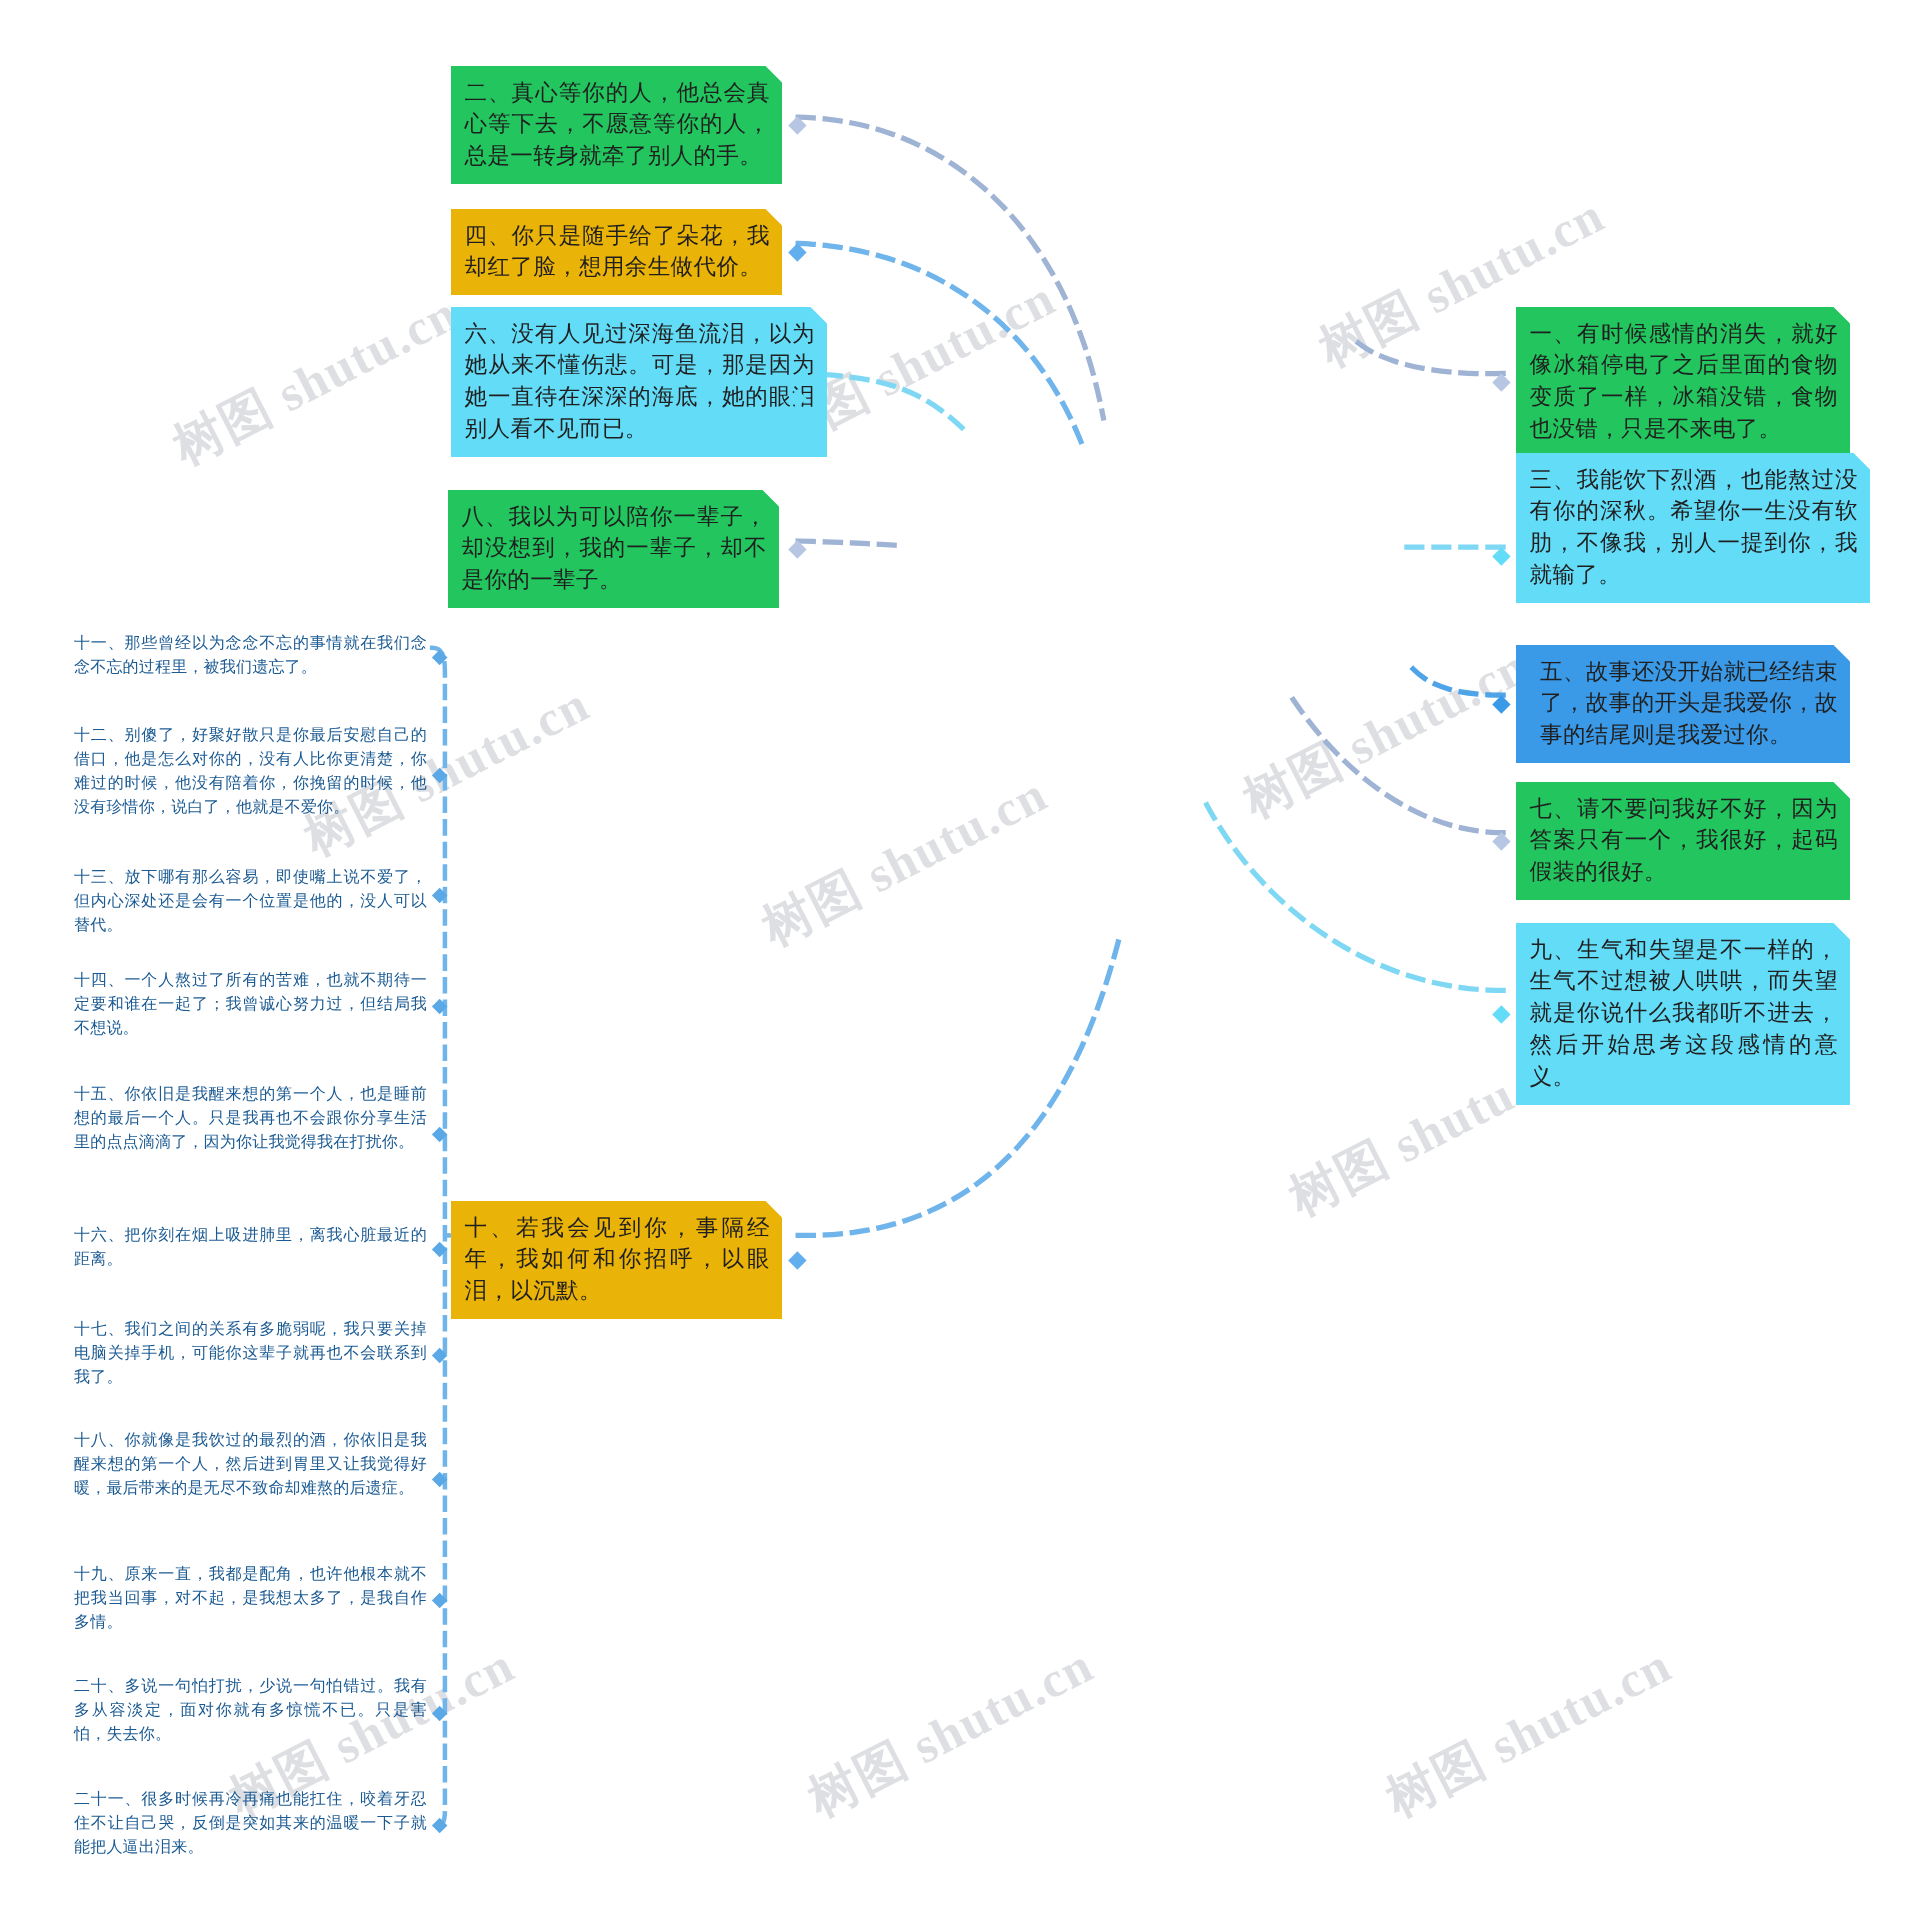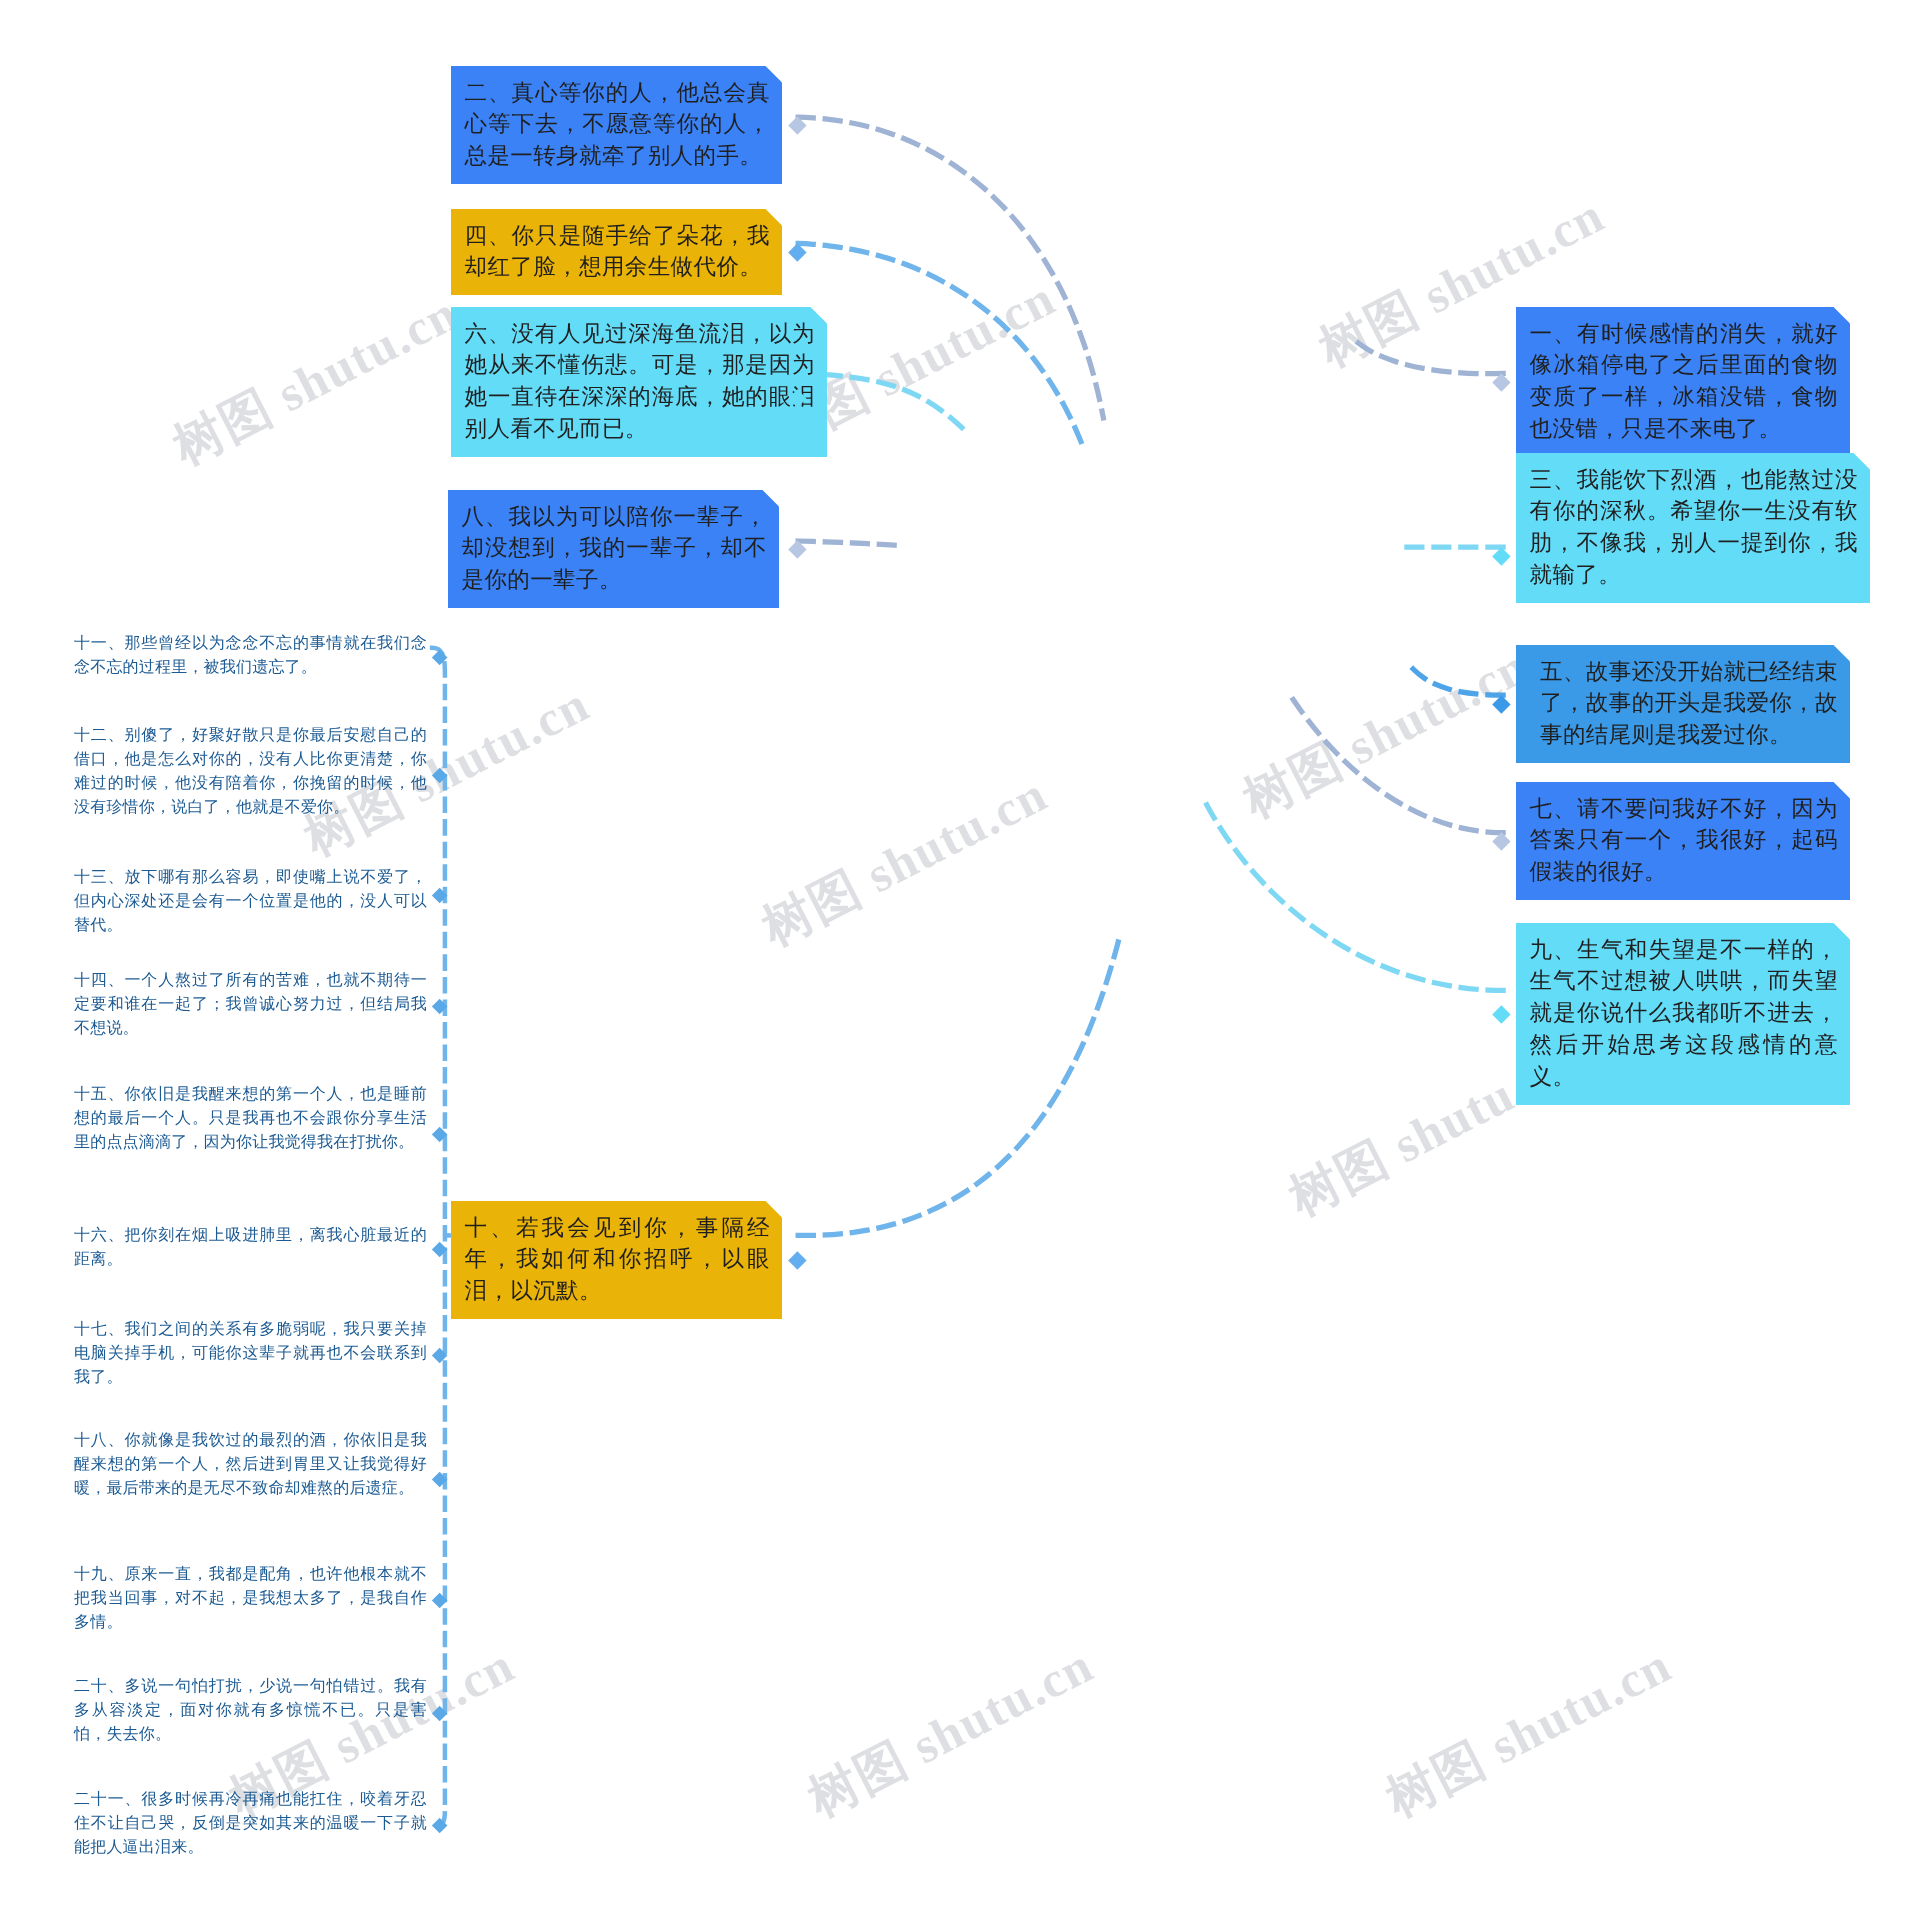--- a/index.html
+++ b/index.html
@@ -71,21 +71,21 @@
     box-sizing: border-box;
     padding: 10.5px 12px 12px 13.5px;
     font-size: 22.5px;
     line-height: 1.42;
     color: #1f1f1f;
     letter-spacing: 0.4px;
     
     clip-path: polygon(0 0, calc(100% - 16.5px) 0, 100% 16.5px, 100% 100%, 0 100%);
     text-align: justify;
   }
-  .topic.lvl-a { background: #3b82f6; }   
+  .topic.lvl-a { background: #22c55e; }   
   .topic.lvl-b { background: #eab308; }   
   .topic.lvl-c { background: #63dcf8; }   
   .topic.lvl-d { background: #3a9ae8; padding-left: 24px; }   
 
   
   .leaf {
     position: absolute;
     box-sizing: border-box;
     font-size: 16px;
     line-height: 1.5;

